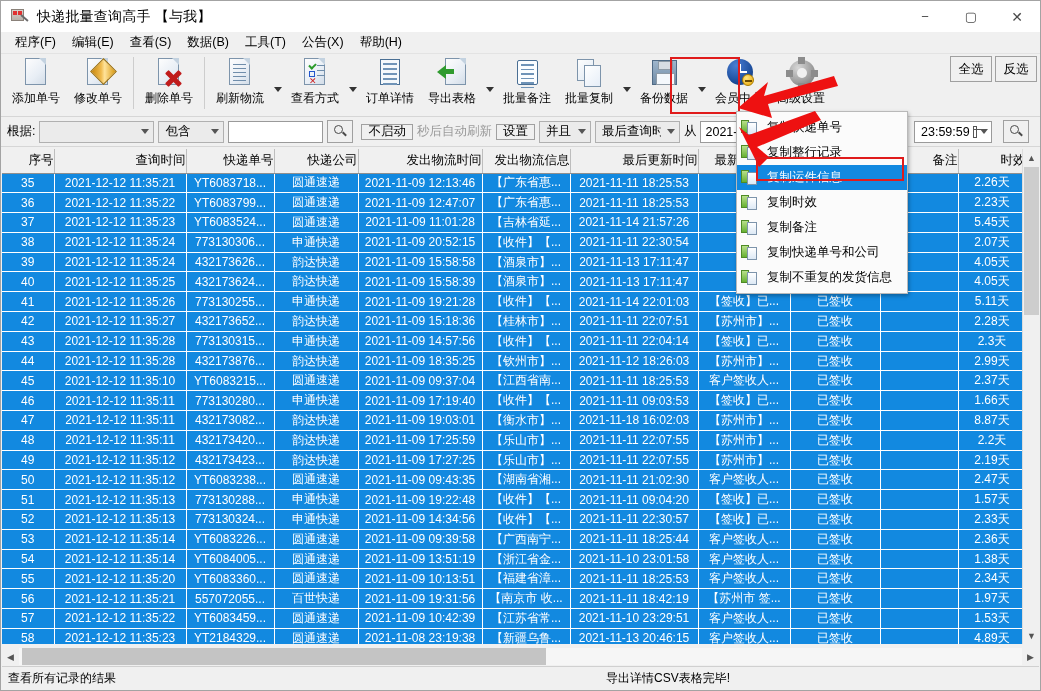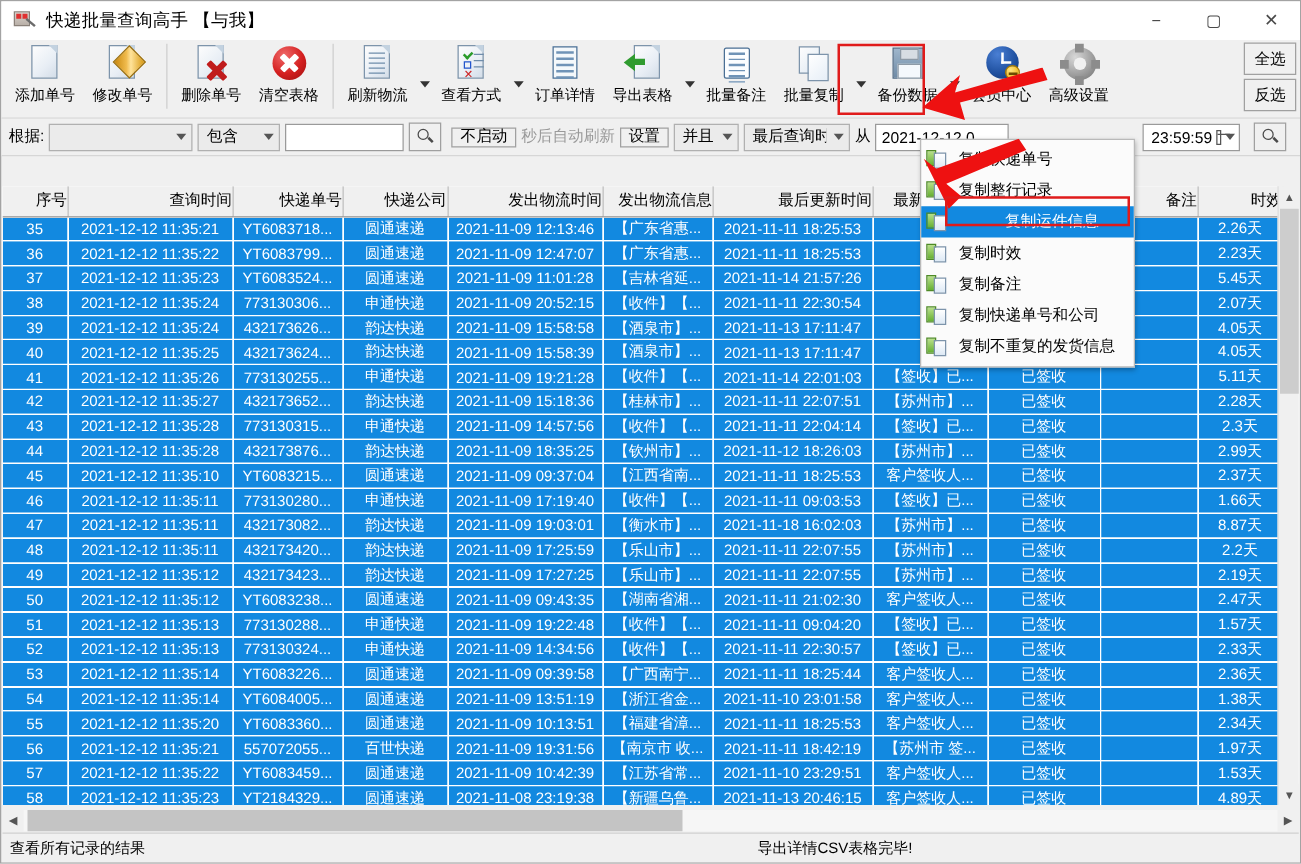--- a/index.html
+++ b/index.html
@@ -148,21 +148,21 @@
     background:#f0f0f0;}
   .gear-tooth{position:absolute;width:7px;height:7px;background:#8c8c8c;}
 
   .hl-box {
     position: absolute; border: 2px solid #e01b1b; pointer-events:none;
   }
 
   
   .sidebtns {
     position: absolute; right: 3px; top: 2px;
-    display: flex; flex-direction: column; gap: 3px;
+    display: flex; flex-direction: row; gap: 3px;
   }
   .sidebtns button {
     width: 42px; height: 26px; font-size: 12.5px;
     background: #f0f0f0; border: 1px solid #a0a0a0; color:#000;
     font-family: inherit; padding:0;
   }
 
   
   .filterbar {
     height: 30px; background:#f0f0f0; display:flex; align-items:center;
@@ -253,21 +253,21 @@
   .ctxmenu {
     position:absolute; left:735px; top:110px; width:172px;
     background:#fbfbfb; border:1px solid #b9b9b9;
     box-shadow: 1px 2px 4px rgba(0,0,0,.30);
     padding: 3px 0; z-index: 40;
   }
   .ctxmenu .mrow {
     height: 25px; display:flex; align-items:center; padding-left:4px;
     font-size:12.5px; color:#000; white-space:nowrap;
   }
-  .ctxmenu .mrow.sel { background:#1289e0; color:#fff;gap:37px; }
+  .ctxmenu .mrow.sel { background:#1289e0; color:#fff; }
   .mic { width:18px;height:18px;position:relative;margin-right:8px;flex:0 0 auto;}
   .mic .g { position:absolute;left:0;top:1px;width:8px;height:13px;
     background:linear-gradient(#b9e08b,#66b032); border:1px solid #4e8a26;}
   .mic .p { position:absolute;left:6px;top:3px;width:10px;height:13px;
     background:linear-gradient(#ffffff,#dde9f5); border:1px solid #7d94ab;}
 
   
   .annot-arrow { position:absolute; z-index: 45; pointer-events:none; }
 </style>
 </head>
@@ -283,20 +283,29 @@
         <div class="handle"></div>
     </div>
     <div class="title-text">快递批量查询高手 【与我】</div>
     <div class="wincontrols">
       <div>−</div>
       <div>▢</div>
       <div class="close">✕</div>
     </div>
   </div>
 
+  <div class="menubar">
+    <div class="mi">程序(F)</div>
+    <div class="mi">编辑(E)</div>
+    <div class="mi">查看(S)</div>
+    <div class="mi">数据(B)</div>
+    <div class="mi">工具(T)</div>
+    <div class="mi">公告(X)</div>
+    <div class="mi">帮助(H)</div>
+  </div>
 
   <div class="toolbar">
 
     <div class="tbitem">
       <div class="tbicon">
         <div class="ic-page"></div>
       </div>
       <div class="lbl">添加单号</div>
     </div>
 
@@ -314,29 +323,20 @@
       <div class="tbicon">
         <div class="ic-page"></div>
           <div class="ic-redx">
             <b></b>
             <i></i>
           </div>
       </div>
       <div class="lbl">删除单号</div>
     </div>
 
-    <div class="tbitem">
-      <div class="tbicon">
-        <div class="ic-circle-x">
-            <b></b>
-            <i></i>
-          </div>
-      </div>
-      <div class="lbl">清空表格</div>
-    </div>
 
     <div class="tbsep"></div>
 
     <div class="tbitem">
       <div class="tbicon">
         <div class="ic-page"></div>
         <div class="ic-lines">
             <b></b>
             <b></b>
             <b></b>

